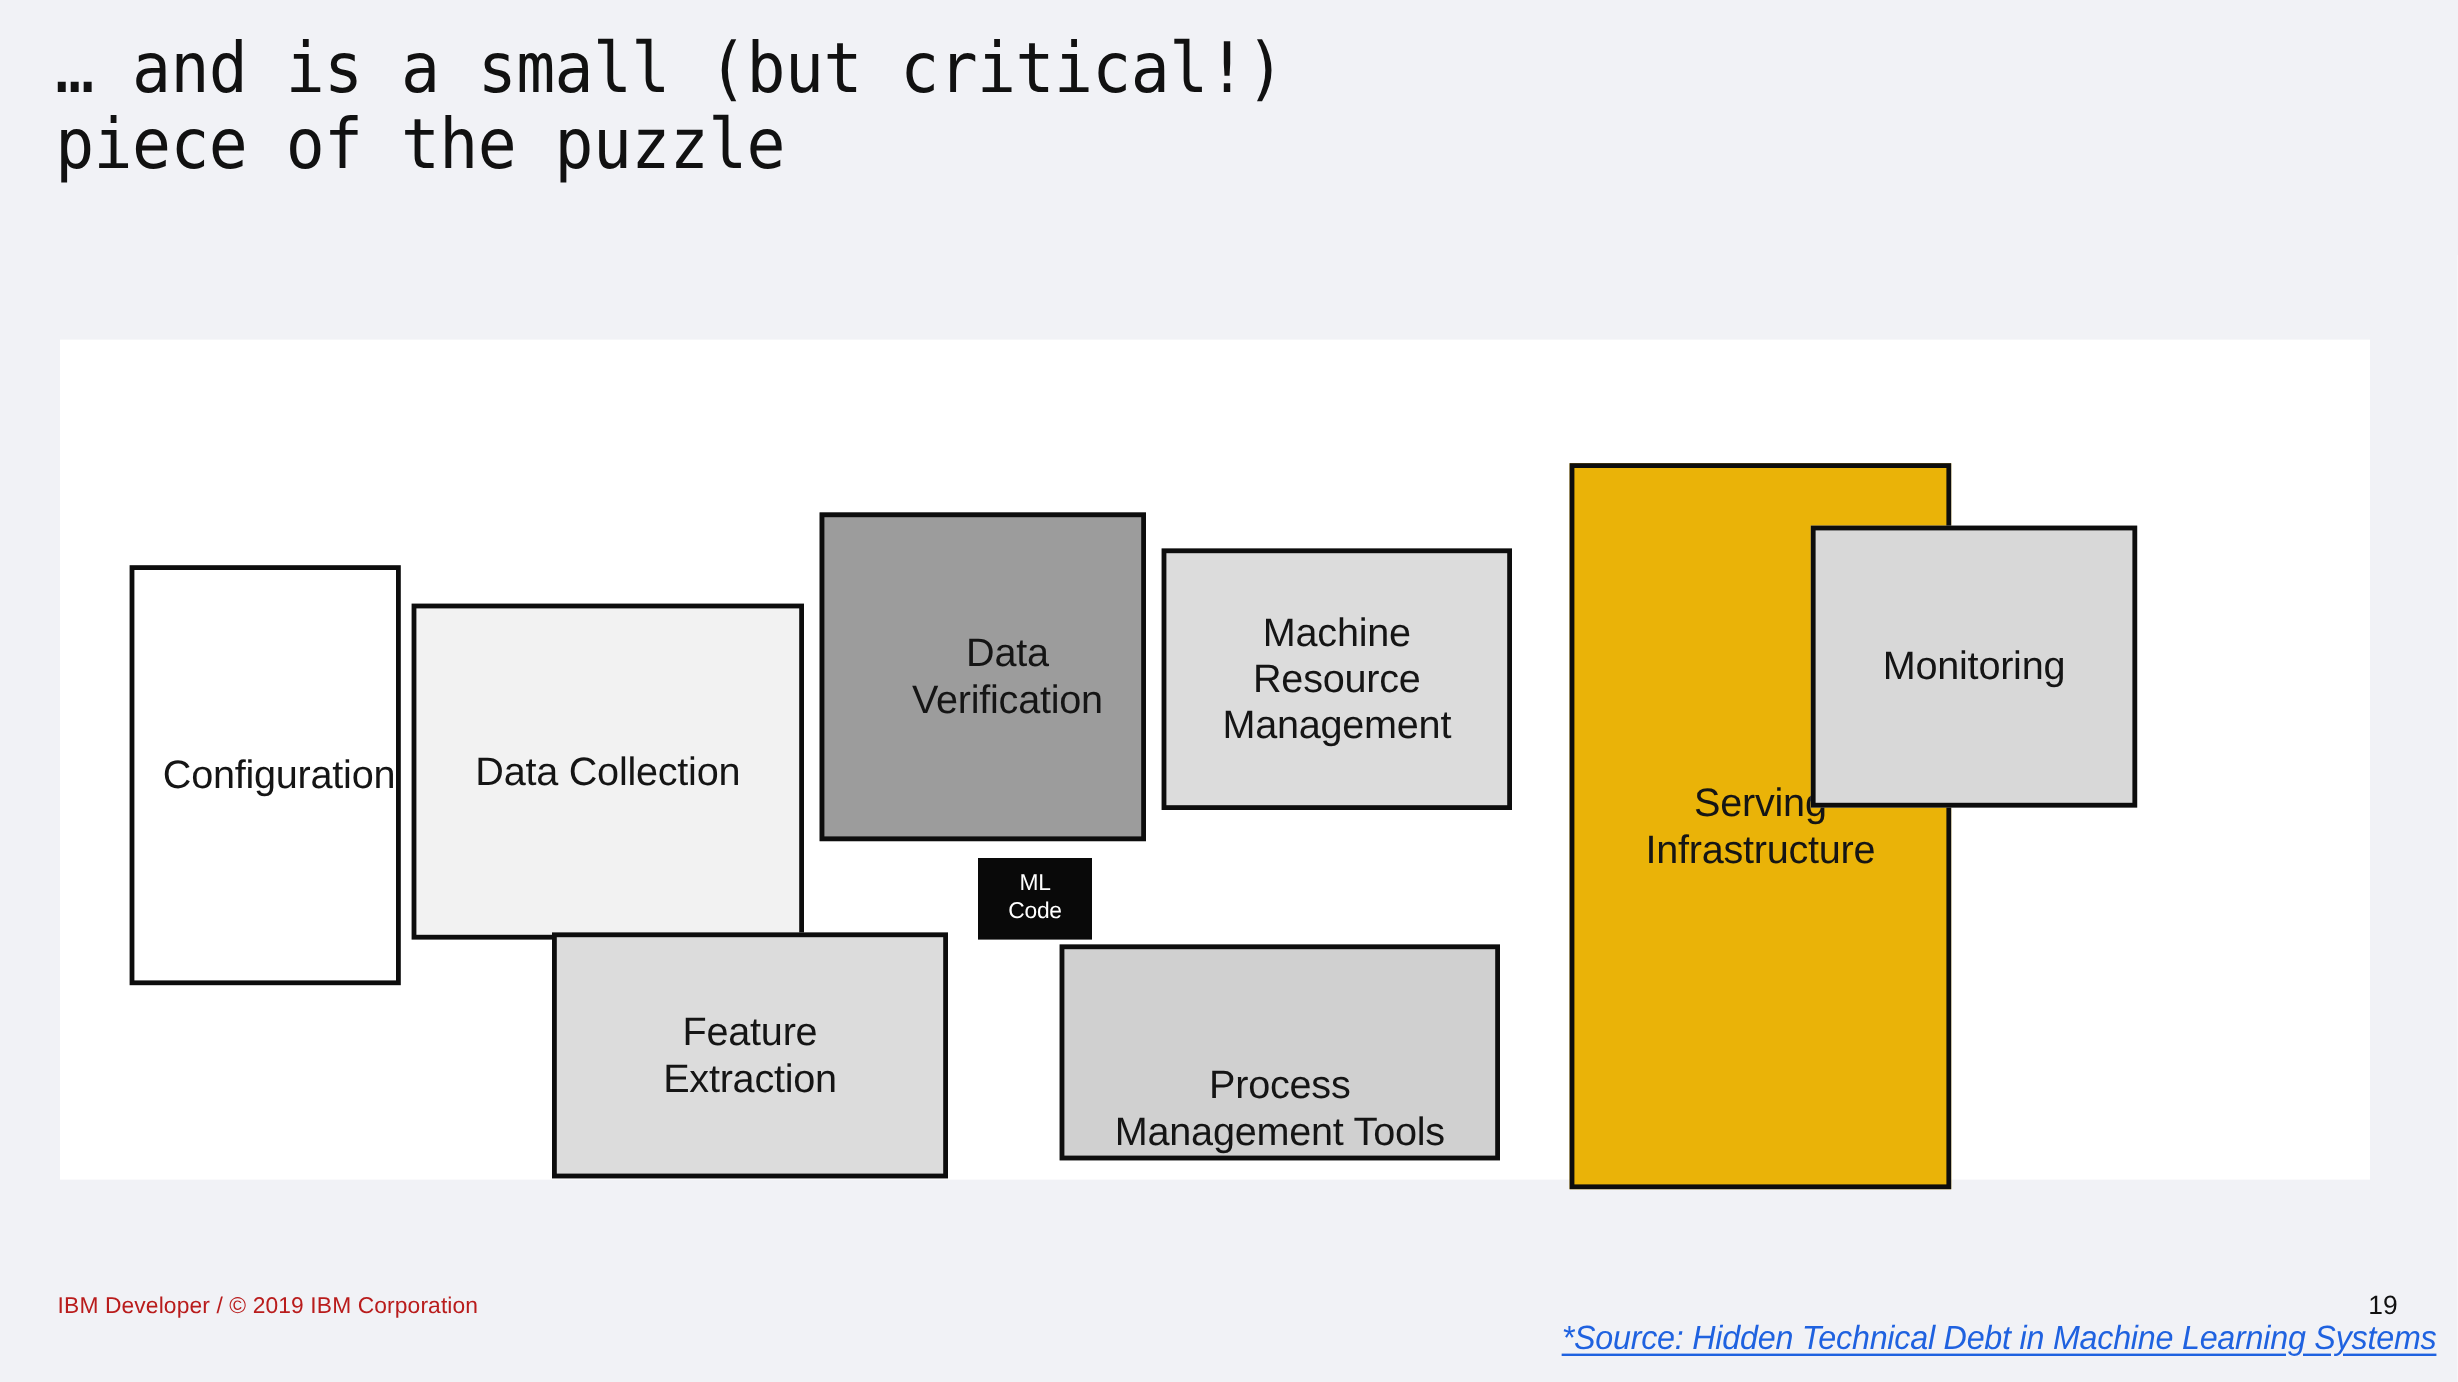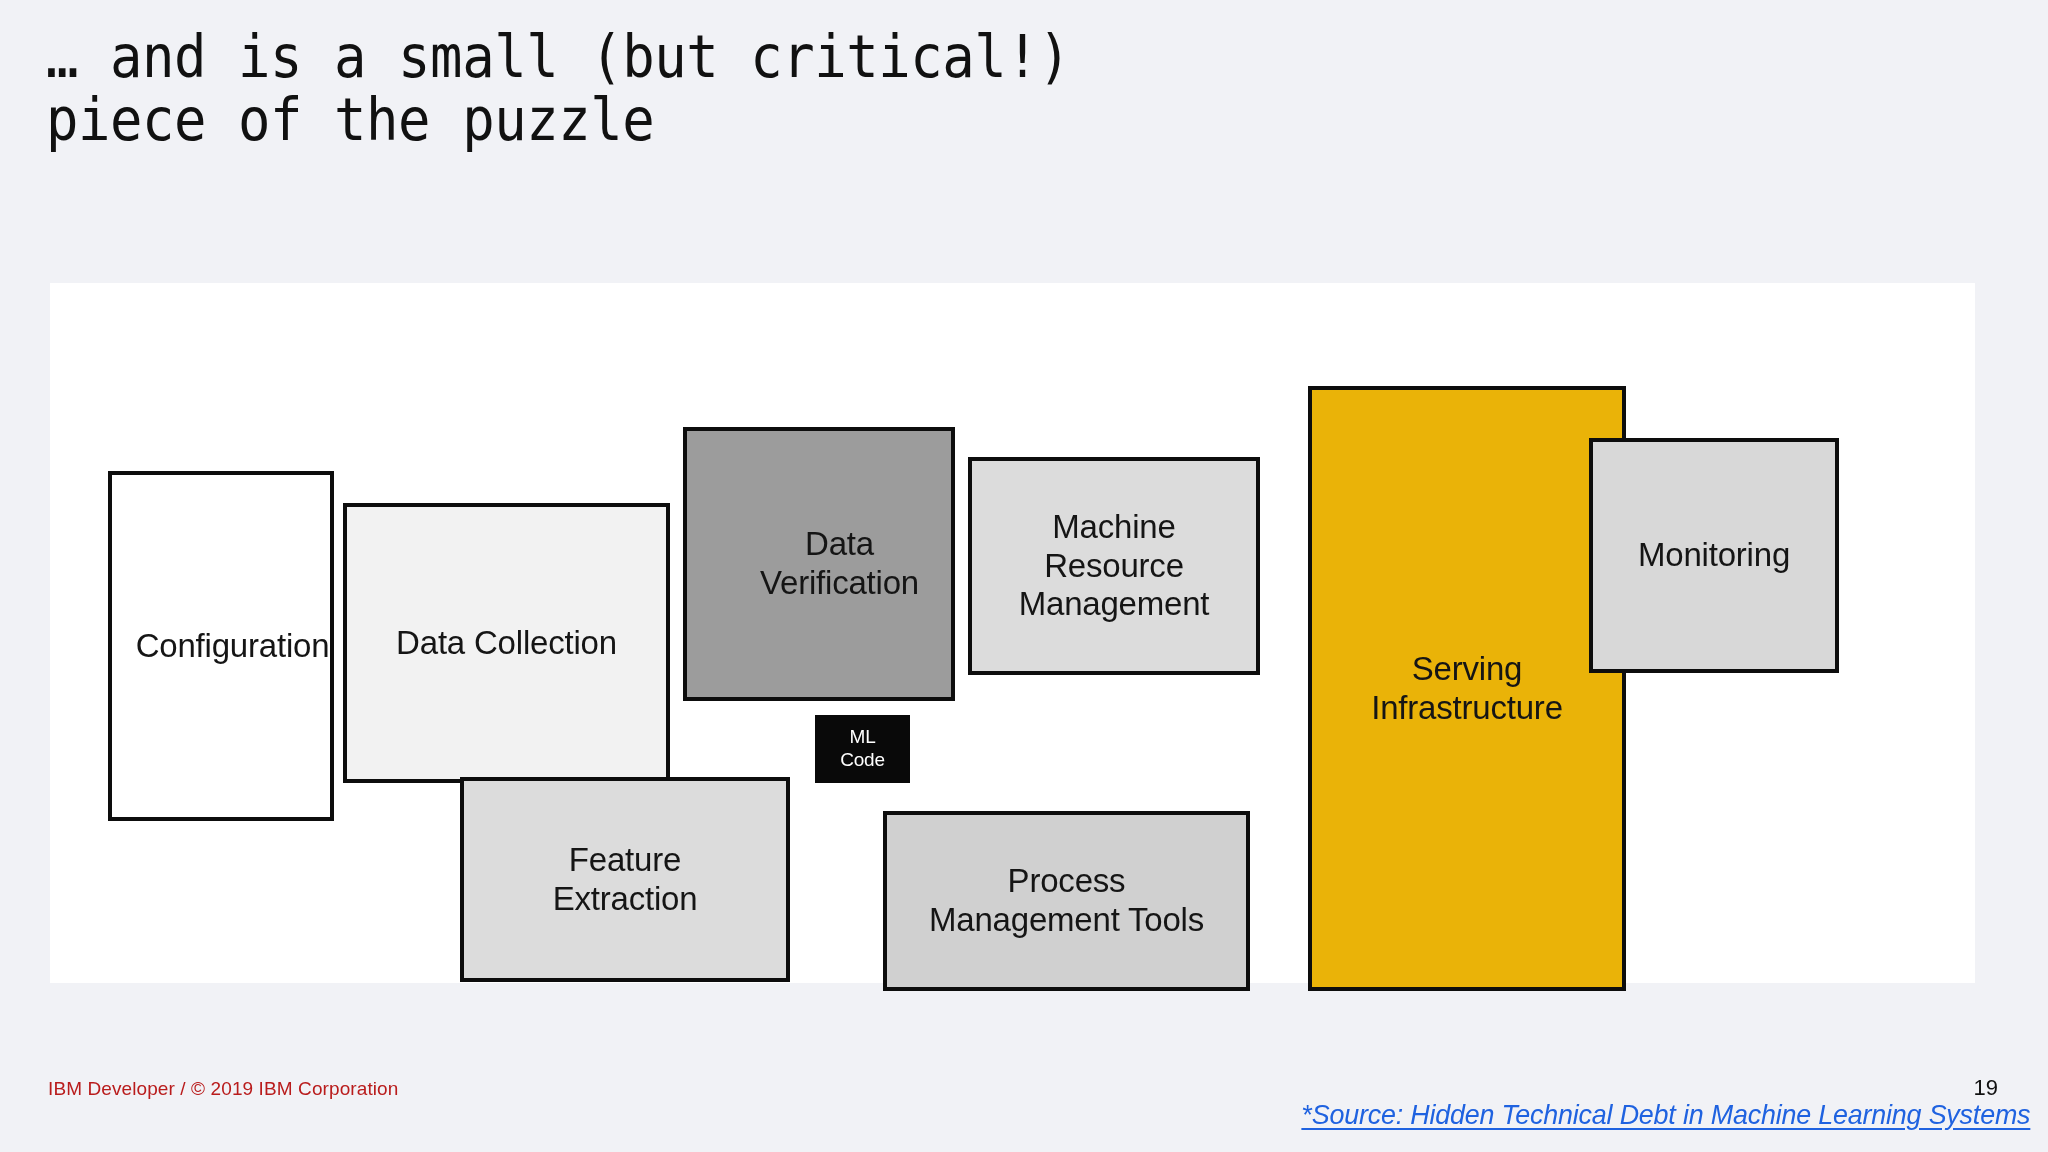--- a/index.html
+++ b/index.html
@@ -111,24 +111,24 @@
     <div class="dbox" style="left: 293px; top: 220px; width: 327px; height: 280px; background: rgb(242, 242, 242); border-color: rgb(13, 13, 13);"><span>Data Collection</span></div>
     <div class="dbox" style="left: 633px; top: 144px; width: 272px; height: 274px; background: rgb(156, 156, 156); border-color: rgb(13, 13, 13); padding-left: 41px;"><span>Data
 Verification</span></div>
     <div class="dbox small-label" style="left: 765px; top: 432px; width: 95px; height: 68px; background: rgb(9, 9, 9); border-color: rgb(13, 13, 13);"><span>ML
 Code</span></div>
     <div class="dbox" style="left: 918px; top: 174px; width: 292px; height: 218px; background: rgb(220, 220, 220); border-color: rgb(13, 13, 13);"><span>Machine
 Resource
 Management</span></div>
     <div class="dbox" style="left: 410px; top: 494px; width: 330px; height: 205px; background: rgb(220, 220, 220); border-color: rgb(13, 13, 13);"><span>Feature
 Extraction</span></div>
-    <div class="dbox" style="left: 833px; top: 528px; width: 367px; height: 180px; background: rgb(208, 208, 208); border-color: rgb(13, 13, 13);"><span>Process
+    <div class="dbox" style="left: 833px; top: 504px; width: 367px; height: 180px; background: rgb(208, 208, 208); border-color: rgb(13, 13, 13); align-items: flex-end;"><span>Process
 Management Tools</span></div>
     <div class="dbox" style="left: 1258px; top: 103px; width: 318px; height: 605px; background: #eab308; border-color: rgb(13, 13, 13);"><span>Serving
 Infrastructure</span></div>
-    <div class="dbox" style="left: 1539px; top: 155px; width: 250px; height: 235px; background: rgb(216, 216, 216); border-color: rgb(13, 13, 13);"><span>Monitoring</span></div>
+    <div class="dbox" style="left: 1459px; top: 155px; width: 272px; height: 235px; background: rgb(216, 216, 216); border-color: rgb(13, 13, 13);"><span>Monitoring</span></div>
   </div>
 
 <div id="footer-left">IBM Developer / © 2019 IBM Corporation</div>
 
 <div id="footer-source-link" style="color: rgb(31, 98, 224);">*Source: Hidden Technical Debt in Machine Learning Systems</div>
 
 <div id="page-number">19</div>
 
 </body></html>

